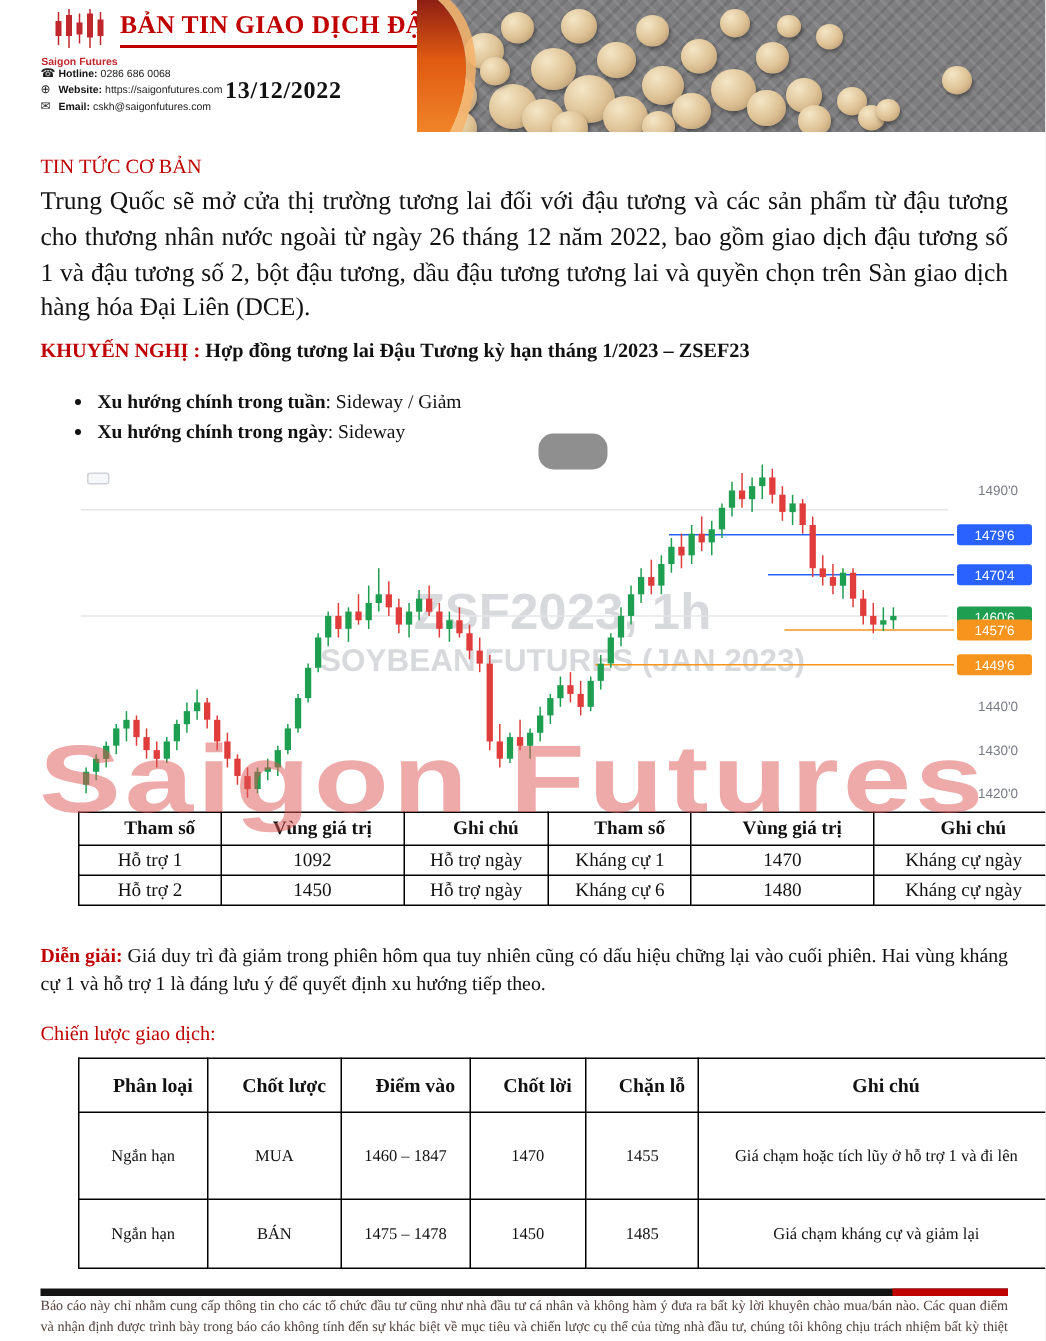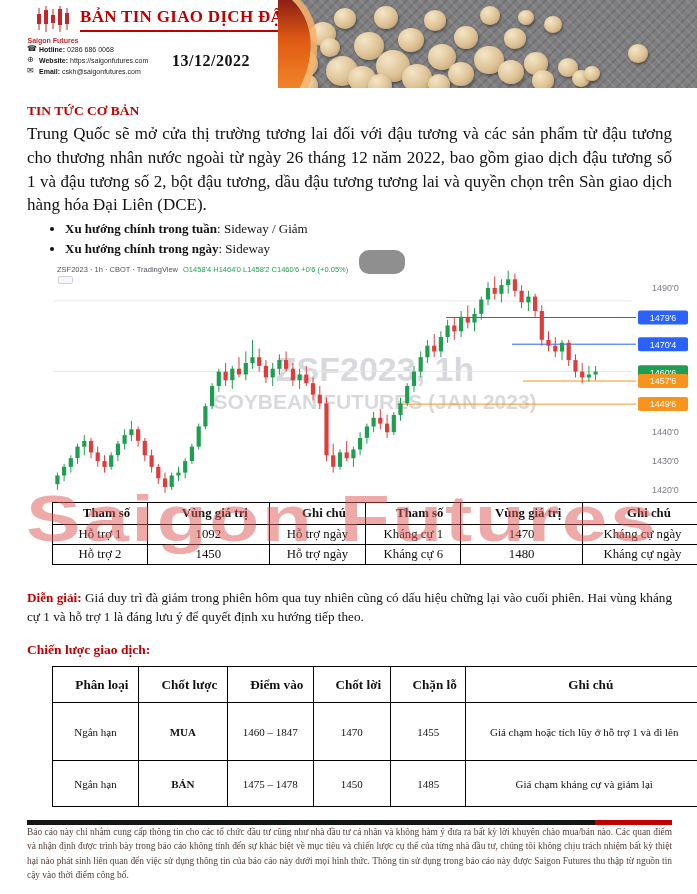--- a/index.html
+++ b/index.html
@@ -11,40 +11,40 @@
   .header { position:relative; height:88px; }
   .brand { position:absolute; left:26px; top:6px; width:54px; text-align:center; }
   .brand-name { color:#c0272d; font-family:"Liberation Sans",sans-serif; font-weight:bold; font-size:7px; margin-top:1px; }
   .doc-title { position:absolute; left:80px; top:7px; color:#c00000; font-weight:bold;
                font-size:17px; letter-spacing:.3px; border-bottom:2px solid #c00000; padding-bottom:3px; }
   .contacts { position:absolute; left:27px; top:45px; font-family:"Liberation Sans",sans-serif; }
   .contact-row { display:flex; align-items:center; margin-bottom:3px; }
   .c-icon { width:9px; font-size:8px; color:#222; margin-right:3px; line-height:1; }
   .c-label { font-weight:bold; font-size:7px; color:#111; margin-right:2px; }
   .c-value { font-size:7px; color:#222; text-decoration:none; }
-  .date { position:absolute; left:172px; top:52px; font-weight:bold; font-size:16px; letter-spacing:.5px; }
+  .date { position:absolute; left:150px; top:52px; font-weight:bold; font-size:16px; letter-spacing:.5px; }
 
   .photo { position:absolute; left:278px; top:0; width:419px; height:88px; overflow:hidden;
            background:#7f7f81; }
   .photo-texture { position:absolute; inset:0;
      background:
        repeating-linear-gradient(45deg, rgba(255,255,255,.08) 0 2px, transparent 2px 7px),
        repeating-linear-gradient(-45deg, rgba(0,0,0,.10) 0 2px, transparent 2px 7px); }
   .bean { position:absolute; border-radius:50%;
           background:radial-gradient(circle at 35% 30%, #f4e6c6, #ddc194 55%, #b5946c 95%);
           box-shadow:1px 2px 3px rgba(0,0,0,.35); }
   .swoosh { position:absolute; left:0; top:0; height:88px; width:46px; }
 
   
   .content { padding:0 25px 0 27px; }
-  .sec-heading { color:#c00000; font-weight:bold; font-size:13.5px; margin-top:15px; }
+  .sec-heading { color:#c00000; font-weight:normal; font-size:13.5px; margin-top:15px; }
   .news-body { font-size:17px; text-align:justify; line-height:1.4; margin-top:3px; }
   .rec-line { margin-top:9px; font-size:13.5px; font-weight:bold; }
   .rec-label { color:#c00000; }
-  ul.rec-bullets { margin:2px 0 0 38px; font-size:13px; line-height:1.5; }
+  ul.rec-bullets { margin:16px 0 0 38px; font-size:13px; line-height:1.5; }
   ul.rec-bullets b { font-weight:bold; }
 
   
   .chart-wrap { position:relative; width:642px; height:238px; margin-left:27px; margin-top:4px; background:#fff; }
   .chart-symbol { position:absolute; left:3px; top:3px; font-family:"Liberation Sans",sans-serif;
                   font-size:7.5px; color:#50535e; white-space:nowrap; z-index:3; }
   .chart-ohlc { color:#1e9e50; margin-left:5px; }
   .chart-toolbox { position:absolute; left:4px; top:14px; width:15px; height:8px;
                    border:1px solid #cfd2d8; border-radius:2px; background:#f6f7f9; z-index:3; }
   .chart-mark { position:absolute; font-family:"Liberation Sans",sans-serif; font-weight:bold;
@@ -59,21 +59,21 @@
   table.grid { border-collapse:collapse; width:651px; margin-left:25px; }
   table.grid th, table.grid td { border:1px solid #000; text-align:center; vertical-align:middle;
        font-size:12.8px; padding:1px 3px; }
   table.grid th { font-weight:bold;padding-left:16px; }
   #levels-table { margin-top:2px; }
   #levels-table th { height:22px; }
   #levels-table td { height:20px; }
   #strategy-table { margin-top:8px; }
   #strategy-table th { height:36px; font-size:13.2px; }
   #strategy-table td { font-size:11px; padding:4px 6px; }
-  #strategy-table td.b { font-weight:bold; }
+  #strategy-table td.b { font-weight:normal; }
   #strategy-table tr.r1 td { height:58px; }
   #strategy-table tr.r2 td { height:46px; }
 
   .watermark { position:absolute; left:26px; top:482px; width:648px; z-index:5;
                font-family:"Liberation Sans",sans-serif; font-weight:bold; font-size:64px;
                color:rgba(221,84,84,.50); white-space:nowrap; letter-spacing:2px;
                transform:scaleX(1.28); transform-origin:left center; pointer-events:none; }
 
   .analysis { margin-top:24px; font-size:13.2px; text-align:justify; line-height:1.4; position:relative; z-index:6; }
   .analysis .lbl { color:#c00000; font-weight:bold; }
@@ -181,30 +181,31 @@
         <path d="M14,0 C34,18 40,52 22,88 L30,88 C46,50 40,16 22,0 Z" fill="#f6b36a" opacity=".85"></path>
       </svg>
     </div>
   </div>
 
   <div class="content">
 
     <div class="sec-heading">TIN TỨC CƠ BẢN</div>
     <div class="news-body">Trung Quốc sẽ mở cửa thị trường tương lai đối với đậu tương và các sản phẩm từ đậu tương cho thương nhân nước ngoài từ ngày 26 tháng 12 năm 2022, bao gồm giao dịch đậu tương số 1 và đậu tương số 2, bột đậu tương, dầu đậu tương tương lai và quyền chọn trên Sàn giao dịch hàng hóa Đại Liên (DCE).</div>
 
+    <div class="rec-line">
+      <span class="rec-label">KHUYẾN NGHỊ :</span>
+      <span>Hợp đồng tương lai Đậu Tương kỳ hạn tháng 1/2023 – ZSEF23</span>
+    </div>
     <ul class="rec-bullets">
       <li><b>Xu hướng chính trong tuần</b><span>: Sideway / Giảm</span></li>
       <li><b>Xu hướng chính trong ngày</b><span>: Sideway</span></li>
     </ul>
 
     <div class="chart-wrap">
       <div class="gray-blob"></div>
-      <div class="chart-symbol">
-        <span>ZSF2023 · 1h · CBOT · TradingView</span><span class="chart-ohlc">O1458'4  H1464'0  L1458'2  C1460'6  +0'6 (+0.05%)</span>
-      </div>
       <div class="chart-toolbox"></div>
       <div class="chart-mark mark1">ZSF2023, 1h</div>
       <div class="chart-mark mark2">SOYBEAN FUTURES (JAN 2023)</div>
       <svg id="chart-svg" class="chart" width="642" height="238" viewBox="0 0 642 238">
           <g>
             <line x1="0" x2="578" y1="38.9" y2="38.9" stroke="#e4e6ea" stroke-width="1"></line>
             <line x1="0" x2="578" y1="109.6" y2="109.6" stroke="#e4e6ea" stroke-width="1"></line>
           </g>
           <g>
             <line x1="392" x2="582" y1="55.5" y2="55.5" stroke="#2962ff" stroke-width="1"></line>

